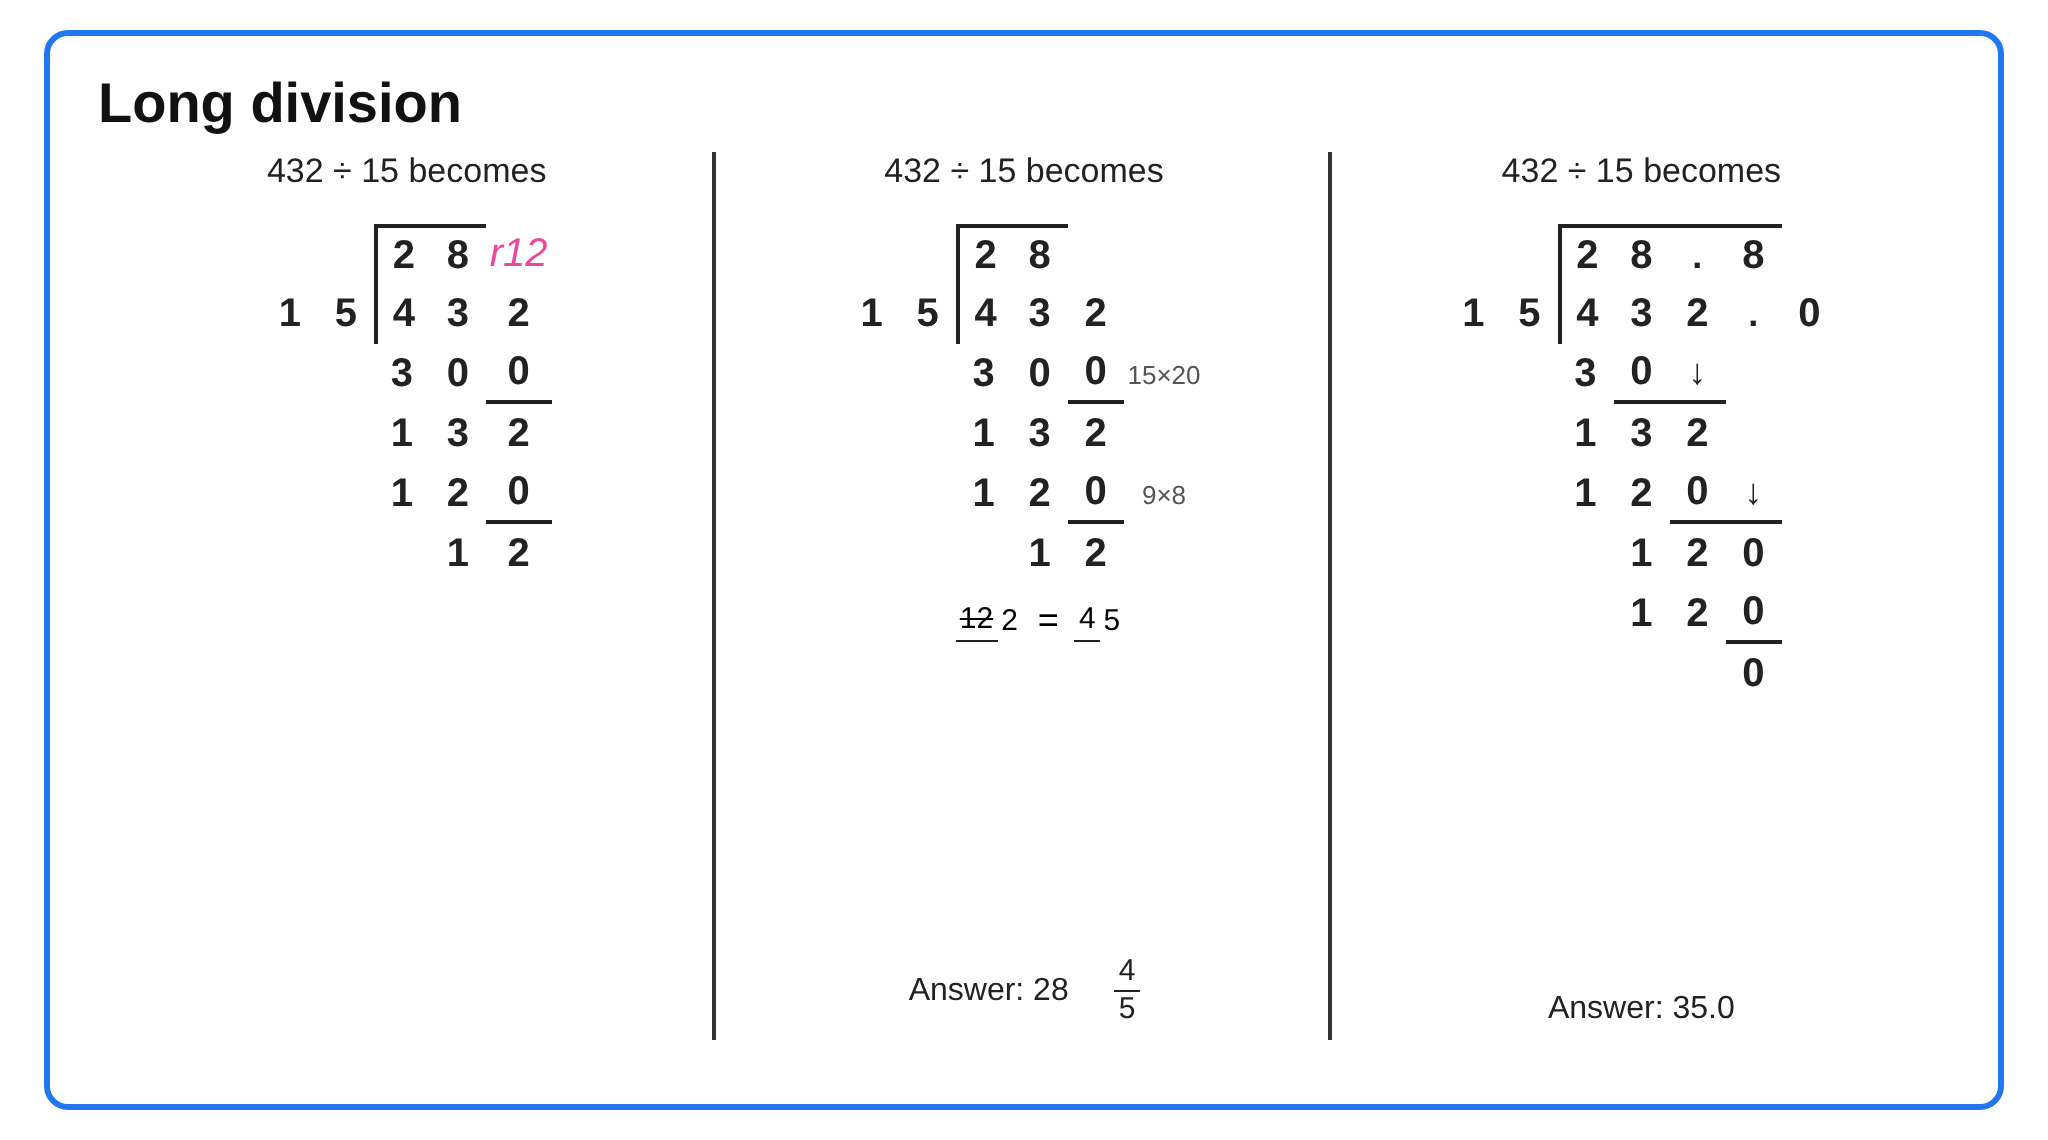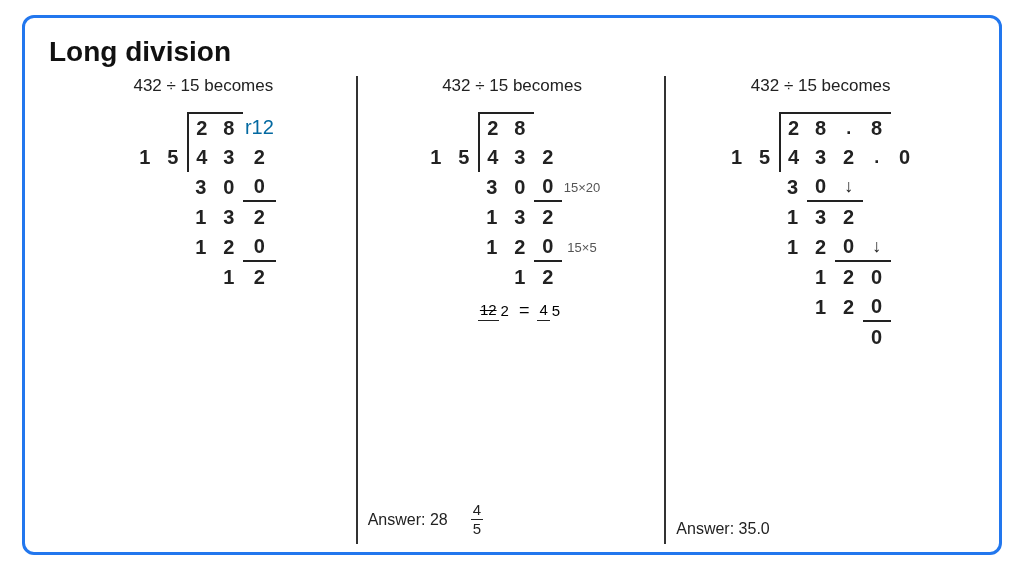--- a/index.html
+++ b/index.html
@@ -10,40 +10,40 @@
       font-family: 'Arial', sans-serif;
       display: flex;
       align-items: center;
       justify-content: center;
     }
     .card {
       width: 980px;
       height: 540px;
       border: 3px solid #2277ee;
       border-radius: 12px;
-      padding: 18px 24px 0 24px;
+      padding: 18px 24px 24px 24px;
       position: relative;
       background: #fff;
     }
     .title {
       font-size: 28px;
       font-weight: bold;
       margin-bottom: 8px;
       color: #111;
     }
     .columns {
       display: flex;
       flex-direction: row;
       height: calc(100% - 48px);
     }
     .col {
       flex: 1;
       display: flex;
       flex-direction: column;
-      align-items: flex-start;
+      align-items: center;
       padding: 0 10px;
       position: relative;
     }
     .col:not(:last-child)::after {
       content: '';
       position: absolute;
       right: 0;
       top: 0;
       height: 100%;
       width: 2px;
@@ -95,22 +95,23 @@
     }
     .annotation {
       font-size: 13px;
       color: #555;
       padding-left: 4px;
       vertical-align: middle;
       margin-left: 20px;
     }
     .remainder-label {
       font-size: 20px;
-      color: #0369a1;
+      color: #ec4899;
       padding-left: 4px;
+      font-style: italic;
     }
     
     .frac-area {
       display: flex;
       align-items: center;
       margin: 8px 0 6px 16px;
       font-size: 16px;
     }
     .frac {
       display: inline-flex;
@@ -246,21 +247,21 @@
               <td><b>1</b></td>
               <td><b>3</b></td>
               <td><b>2</b></td>
             </tr>
             <tr>
               <td></td>
               <td></td>
               <td><b>1</b></td>
               <td><b>2</b></td>
               <td class="border-bottom"><b>0</b></td>
-              <td class="annotation">15×5</td>
+              <td class="annotation">9×8</td>
             </tr>
             <tr>
               <td></td>
               <td></td>
               <td></td>
               <td><b>1</b></td>
               <td><b>2</b></td>
             </tr>
           </tbody>
         </table>

